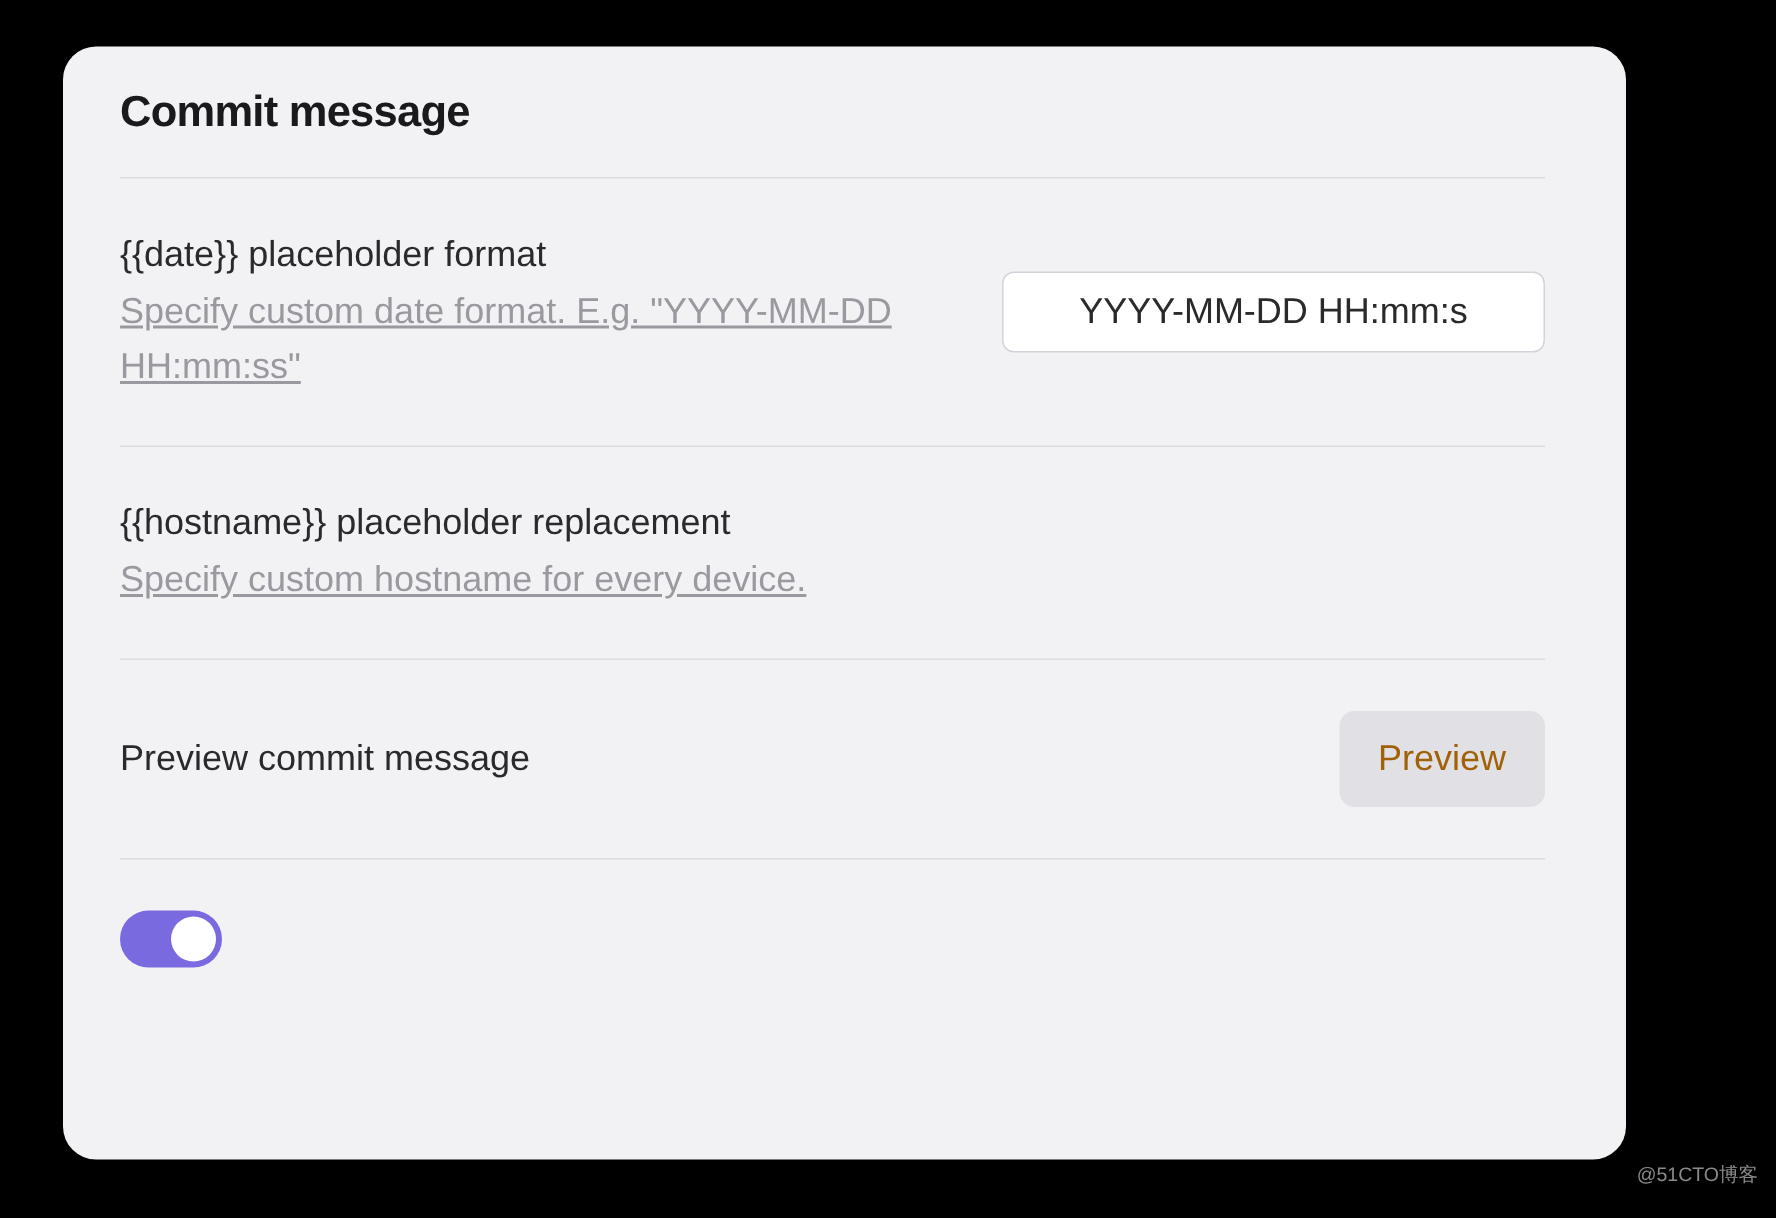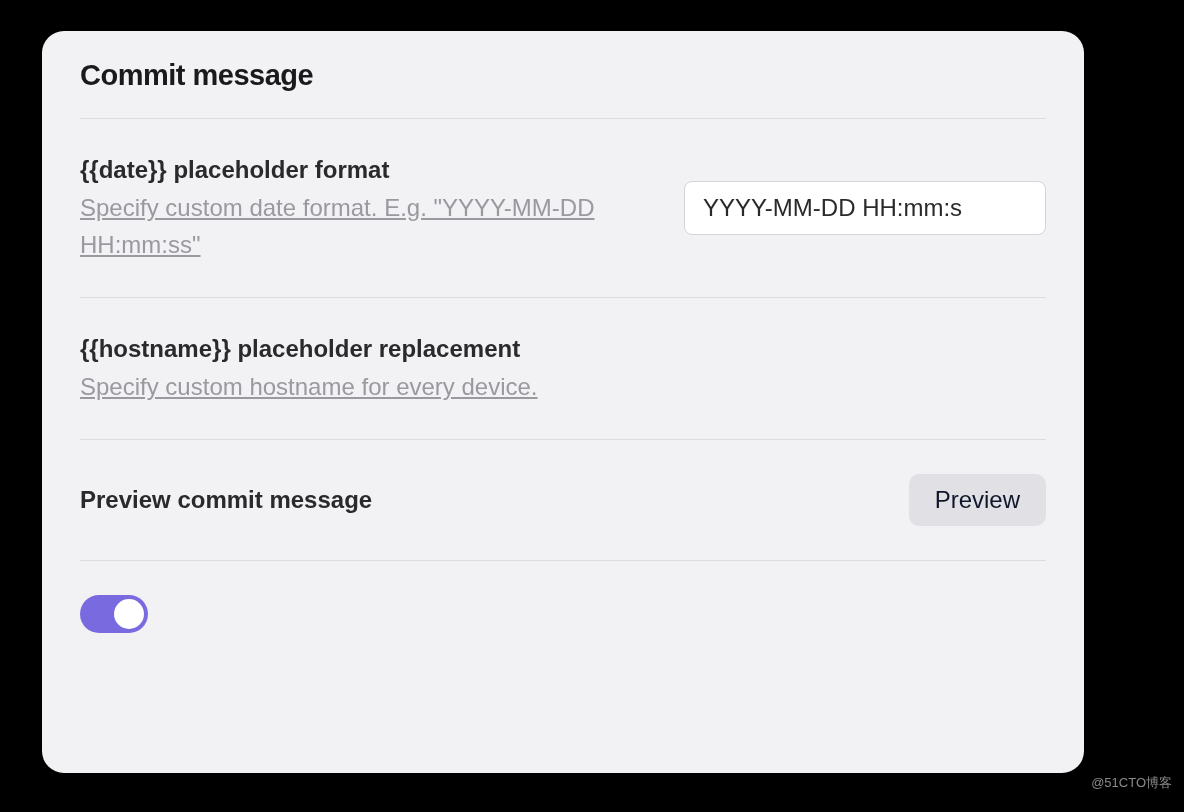--- a/index.html
+++ b/index.html
@@ -11,21 +11,21 @@
       position: relative;
     }
     .panel {
       position: absolute;
       top: 31px;
       left: 42px;
       width: 1042px;
       height: 742px;
       background: #f2f1f4;
       border-radius: 22px;
-      padding: 28px 38px 0 38px;
+      padding: 28px 54px 0 38px;
     }
     .panel-title {
       font-size: 29px;
       font-weight: 800;
       color: #1a1a1c;
       letter-spacing: -0.5px;
       padding-bottom: 26px;
       border-bottom: 1px solid #dcdbe0;
     }
     .setting-row {
@@ -33,21 +33,21 @@
       justify-content: space-between;
       align-items: center;
       padding: 34px 0;
       border-bottom: 1px solid #dcdbe0;
       gap: 26px;
     }
     .setting-row:last-child { border-bottom: none; }
     .setting-left { flex: 1; min-width: 0; }
     .setting-label {
       font-size: 24px;
-      font-weight: 700;
+      font-weight: 400;
       color: #2a2a2c;
       line-height: 1.4;
     }
     .setting-desc {
       font-size: 24px;
       font-weight: 400;
       color: #9a99a0;
       line-height: 1.55;
       margin-top: 2px;
       text-decoration: underline;
@@ -57,30 +57,31 @@
       height: 54px;
       border: 1px solid #d4d3d9;
       border-radius: 8px;
       background: #ffffff;
       padding: 0 18px;
       font-size: 24px;
       font-family: inherit;
       color: #2a2a2c;
       outline: none;
       flex-shrink: 0;
+      text-align: center;
     }
     .preview-btn {
-      height: 52px;
+      height: 64px;
       padding: 0 26px;
       background: #e1e0e5;
       border: none;
       border-radius: 10px;
       font-size: 24px;
       font-family: inherit;
-      color: #0f172a;
+      color: #a16207;
       cursor: pointer;
       flex-shrink: 0;
     }
     .toggle {
       position: relative;
       width: 68px;
       height: 38px;
       background: #7a6ae0;
       border-radius: 19px;
       cursor: pointer;

